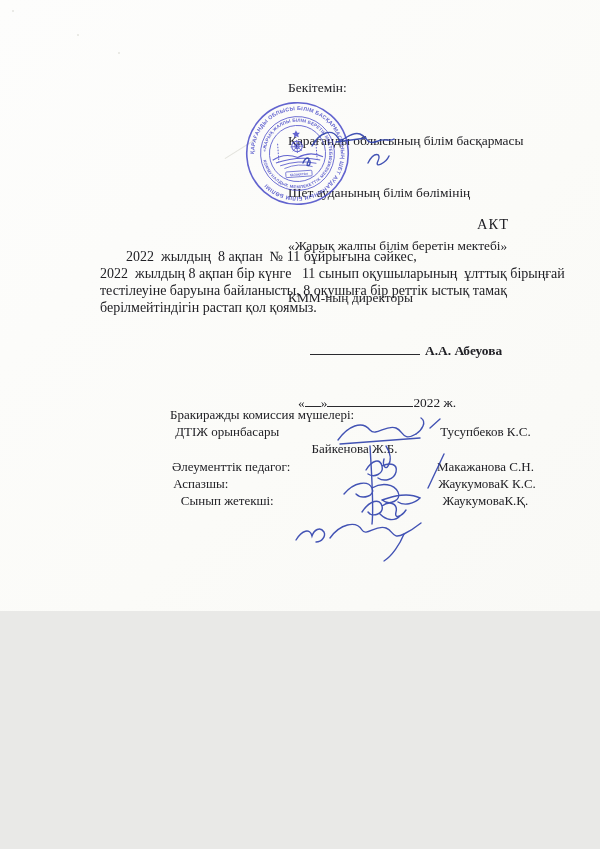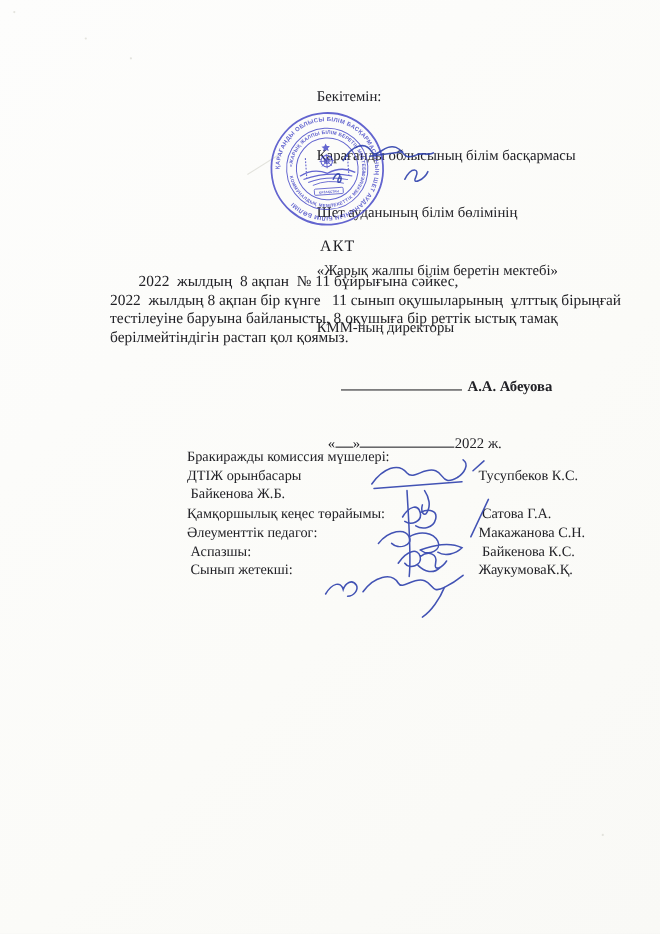--- a/index.html
+++ b/index.html
@@ -1,17 +1,17 @@
 <!DOCTYPE html>
 <html><head>
 <meta charset="utf-8">
 <style>
   html,body{margin:0;padding:0;background:#e9e9e7;}
   .page{
-    position:relative;width:600px;height:849px;margin:0 auto;
+    position:relative;width:600px;height:611px;margin:0 auto;
     background:linear-gradient(135deg,#fdfdfc 0%,#fbfbf8 60%,#f9f9f6 100%);
     font-family:"Liberation Serif", serif;color:#212126;overflow:hidden;
   }
   .speck{position:absolute;width:2px;height:2px;border-radius:50%;background:#d8d8d2;opacity:.7;}
   .crease{position:absolute;left:222px;top:148px;width:38px;height:1px;background:#e2e2dc;transform:rotate(-32deg);}
 
   
   .approval{position:absolute;left:288px;top:44px;font-size:13.4px;line-height:17.5px;white-space:pre;}
   .blank{display:inline-block;border-bottom:1.1px solid #2a2a2e;height:12px;vertical-align:baseline;}
   .blank-sig{width:110px;}
@@ -19,28 +19,28 @@
   .blank-month{width:86px;}
   .sig-line{padding-left:22px;font-weight:bold;}
   .sig-line .dname{margin-left:5px;}
   .date-line{padding-left:10px;}
 
   
   .stamp{position:absolute;left:241px;top:97px;width:113px;height:113px;opacity:.82;transform:rotate(-4deg);}
   .stamp text{font-family:"Liberation Sans", sans-serif;font-weight:bold;}
 
   
-  .doc-title{position:absolute;left:105px;top:216px;width:404px;text-align:center;font-size:14.5px;letter-spacing:1px;}
+  .doc-title{position:absolute;left:105px;top:216px;width:404px;text-align:right;font-size:14.5px;letter-spacing:1px;}
   .body-par{position:absolute;left:100px;top:248px;font-size:14px;line-height:17px;}
   .body-par div{white-space:pre;}
   .body-par .indent{padding-left:26px;}
 
   
   .commission{position:absolute;left:170px;top:406px;font-size:13px;line-height:17.2px;}
-  .commission .row{display:flex;white-space:pre;}
+  .commission .row{display:flex;white-space:pre;justify-content:center;}
   .commission .role{width:265px;}
 
   
   .ink-overlay{position:absolute;left:0;top:0;width:600px;height:849px;pointer-events:none;}
 </style>
 </head>
 <body>
 
 <div class="page">
 
@@ -96,23 +96,22 @@
     <div class="indent">2022  жылдың  8 ақпан  № 11 бұйрығына сәйкес,</div>
     <div>2022  жылдың 8 ақпан бір күнге   11 сынып оқушыларының  ұлттық бірыңғай</div>
     <div>тестілеуіне баруына байланысты, 8 оқушыға бір реттік ыстық тамақ</div>
     <div>берілмейтіндігін растап қол қоямыз.</div>
   </div>
 
   <div class="commission">
     <div>Бракиражды комиссия мүшелері:</div>
     <div class="row"><span class="role">ДТІЖ орынбасары</span><span>Тусупбеков К.С.</span></div>
     <div class="row"><span> Байкенова Ж.Б.</span></div>
-    <div class="row"><span class="role">Қамқоршылық кеңес төрайымы:</span><span> Сатова Г.А.</span></div>
     <div class="row"><span class="role">Әлеументтік педагог:</span><span>Макажанова С.Н.</span></div>
-    <div class="row"><span class="role"> Аспазшы:</span><span> Байкенова К.С.</span></div>
+    <div class="row"><span class="role"> Аспазшы:</span><span> ЖаукумоваК К.С.</span></div>
     <div class="row"><span class="role"> Сынып жетекші:</span><span>ЖаукумоваК.Қ.</span></div>
   </div>
 
   <svg class="ink-overlay" viewBox="0 0 600 849">
     <g stroke="#2f41ad" fill="none" stroke-width="1.4" stroke-linecap="round" opacity="0.9">
 
       <path d="M312,146 C320,132 332,128 338,138 C342,145 350,130 360,134 C368,137 366,146 378,141 C384,138 390,142 394,139"></path>
       <path d="M336,142 L366,138"></path>
 
       <path d="M303,163 C306,156 311,157 308,162 C305,167 311,167 310,161"></path>

